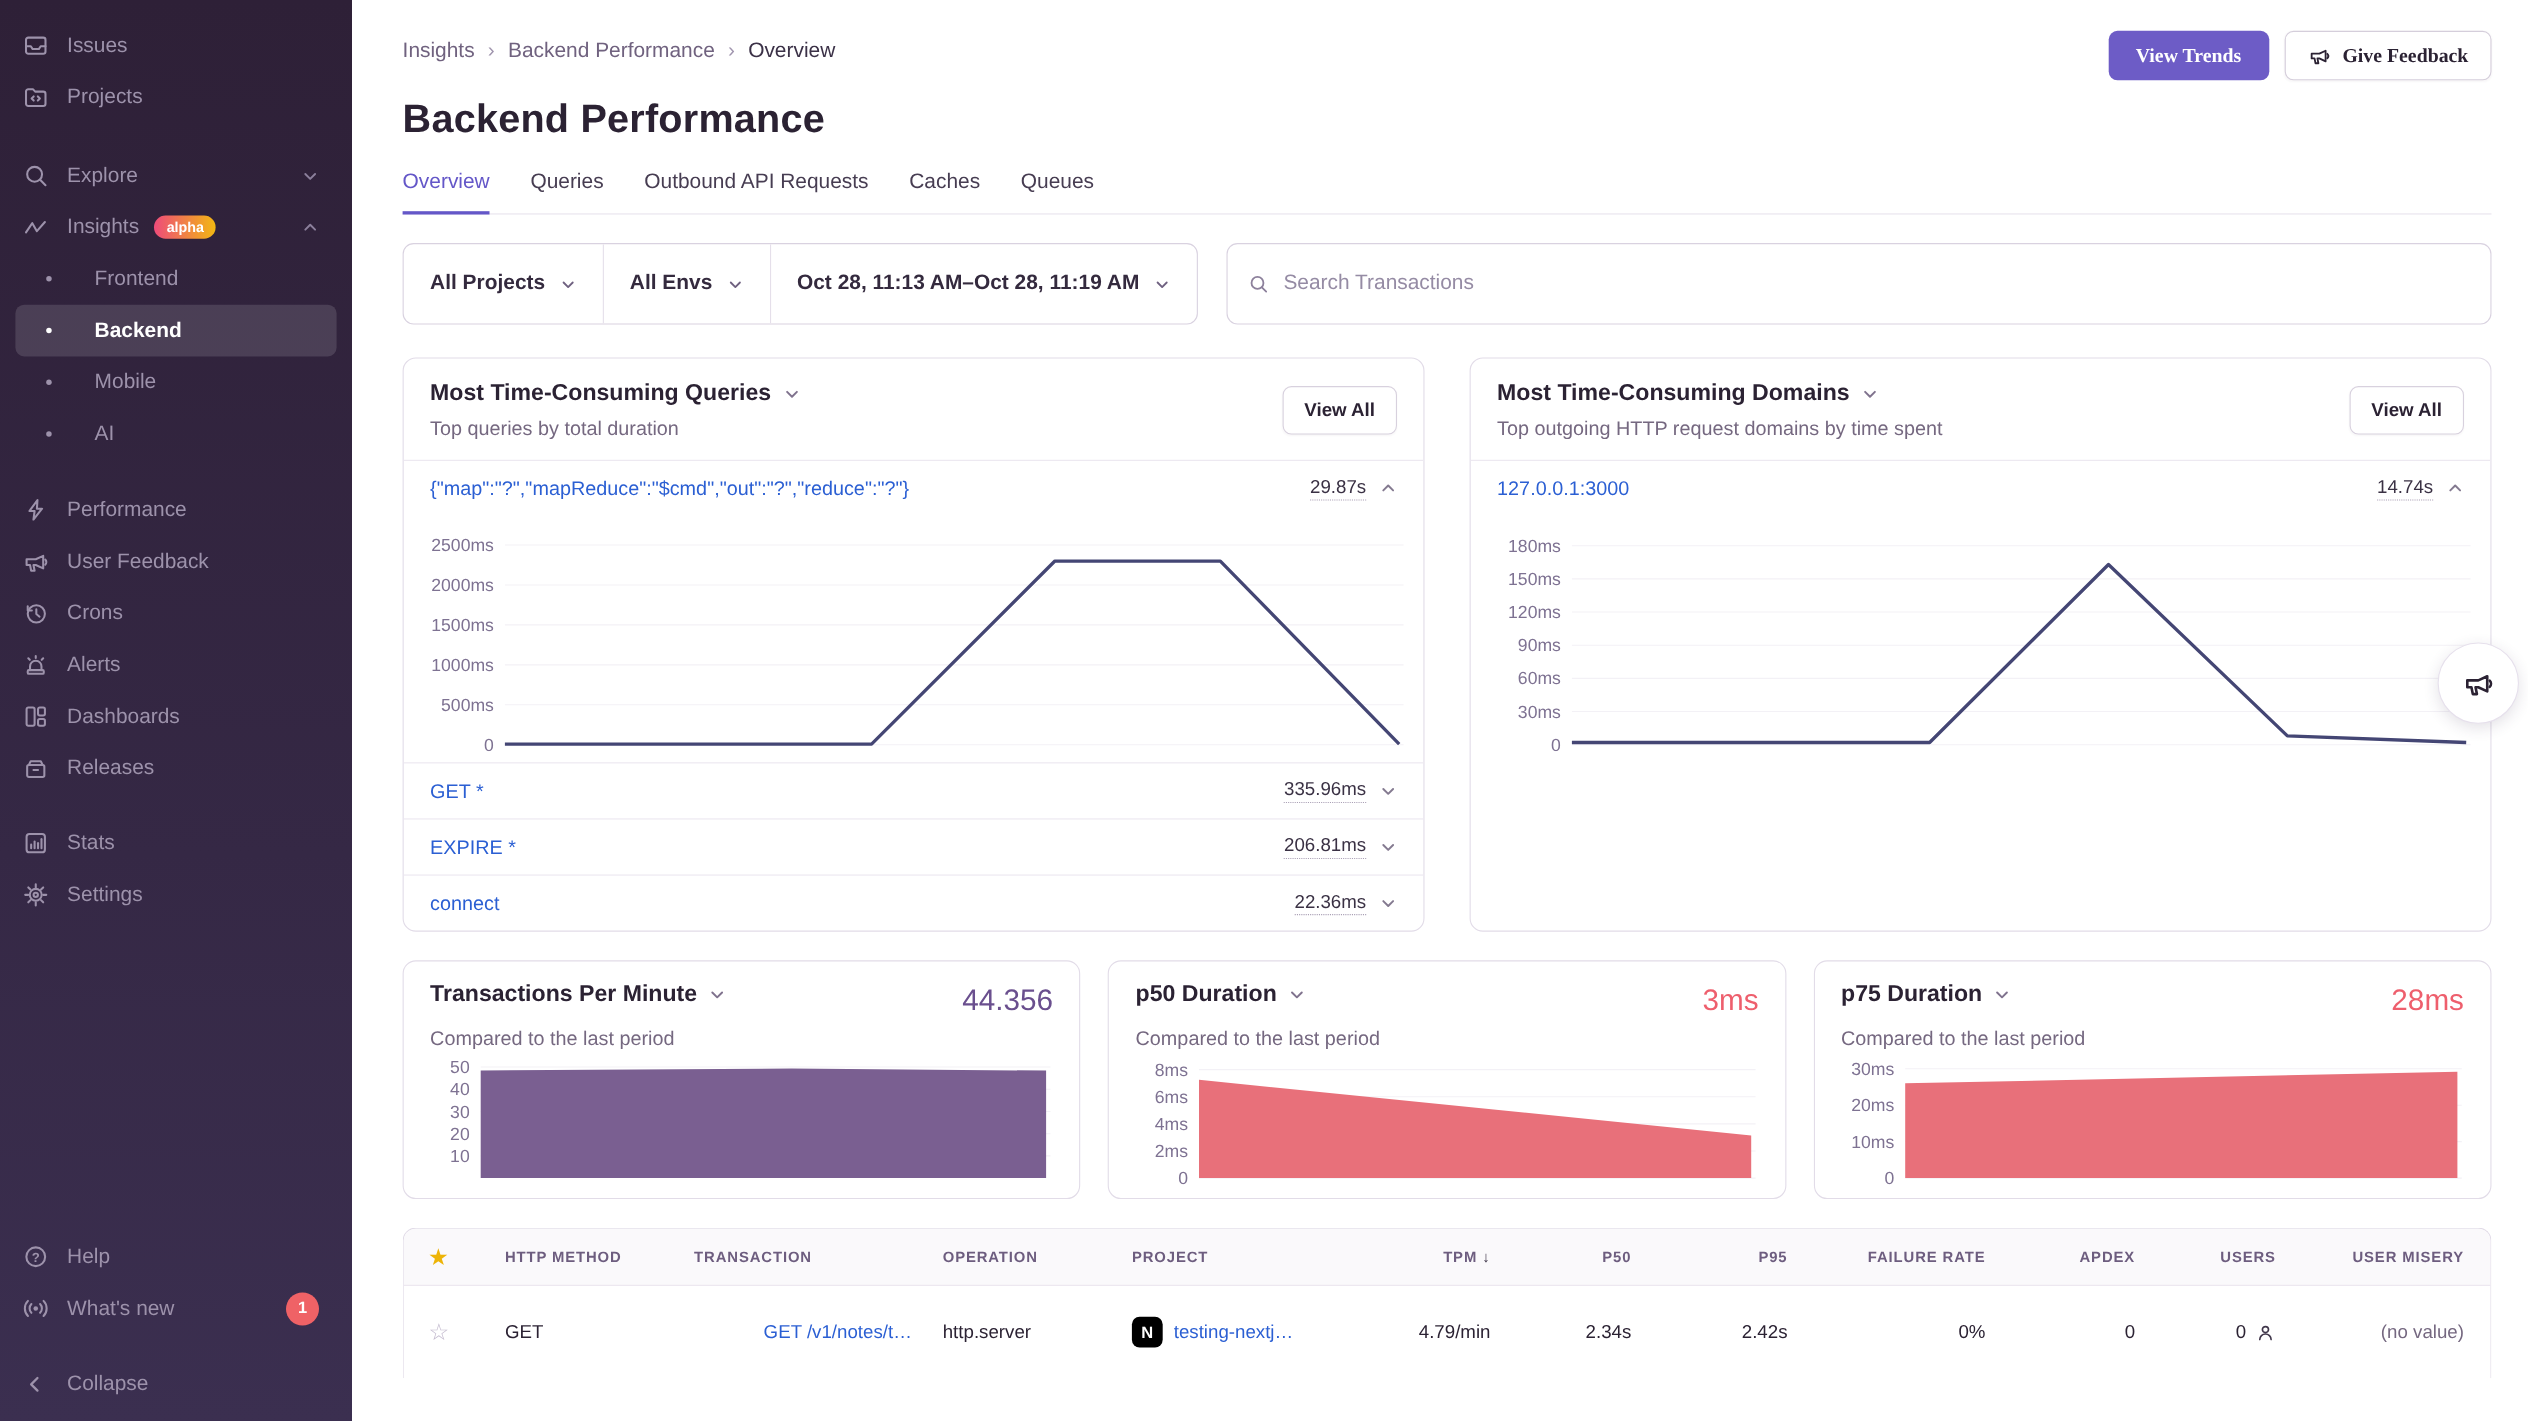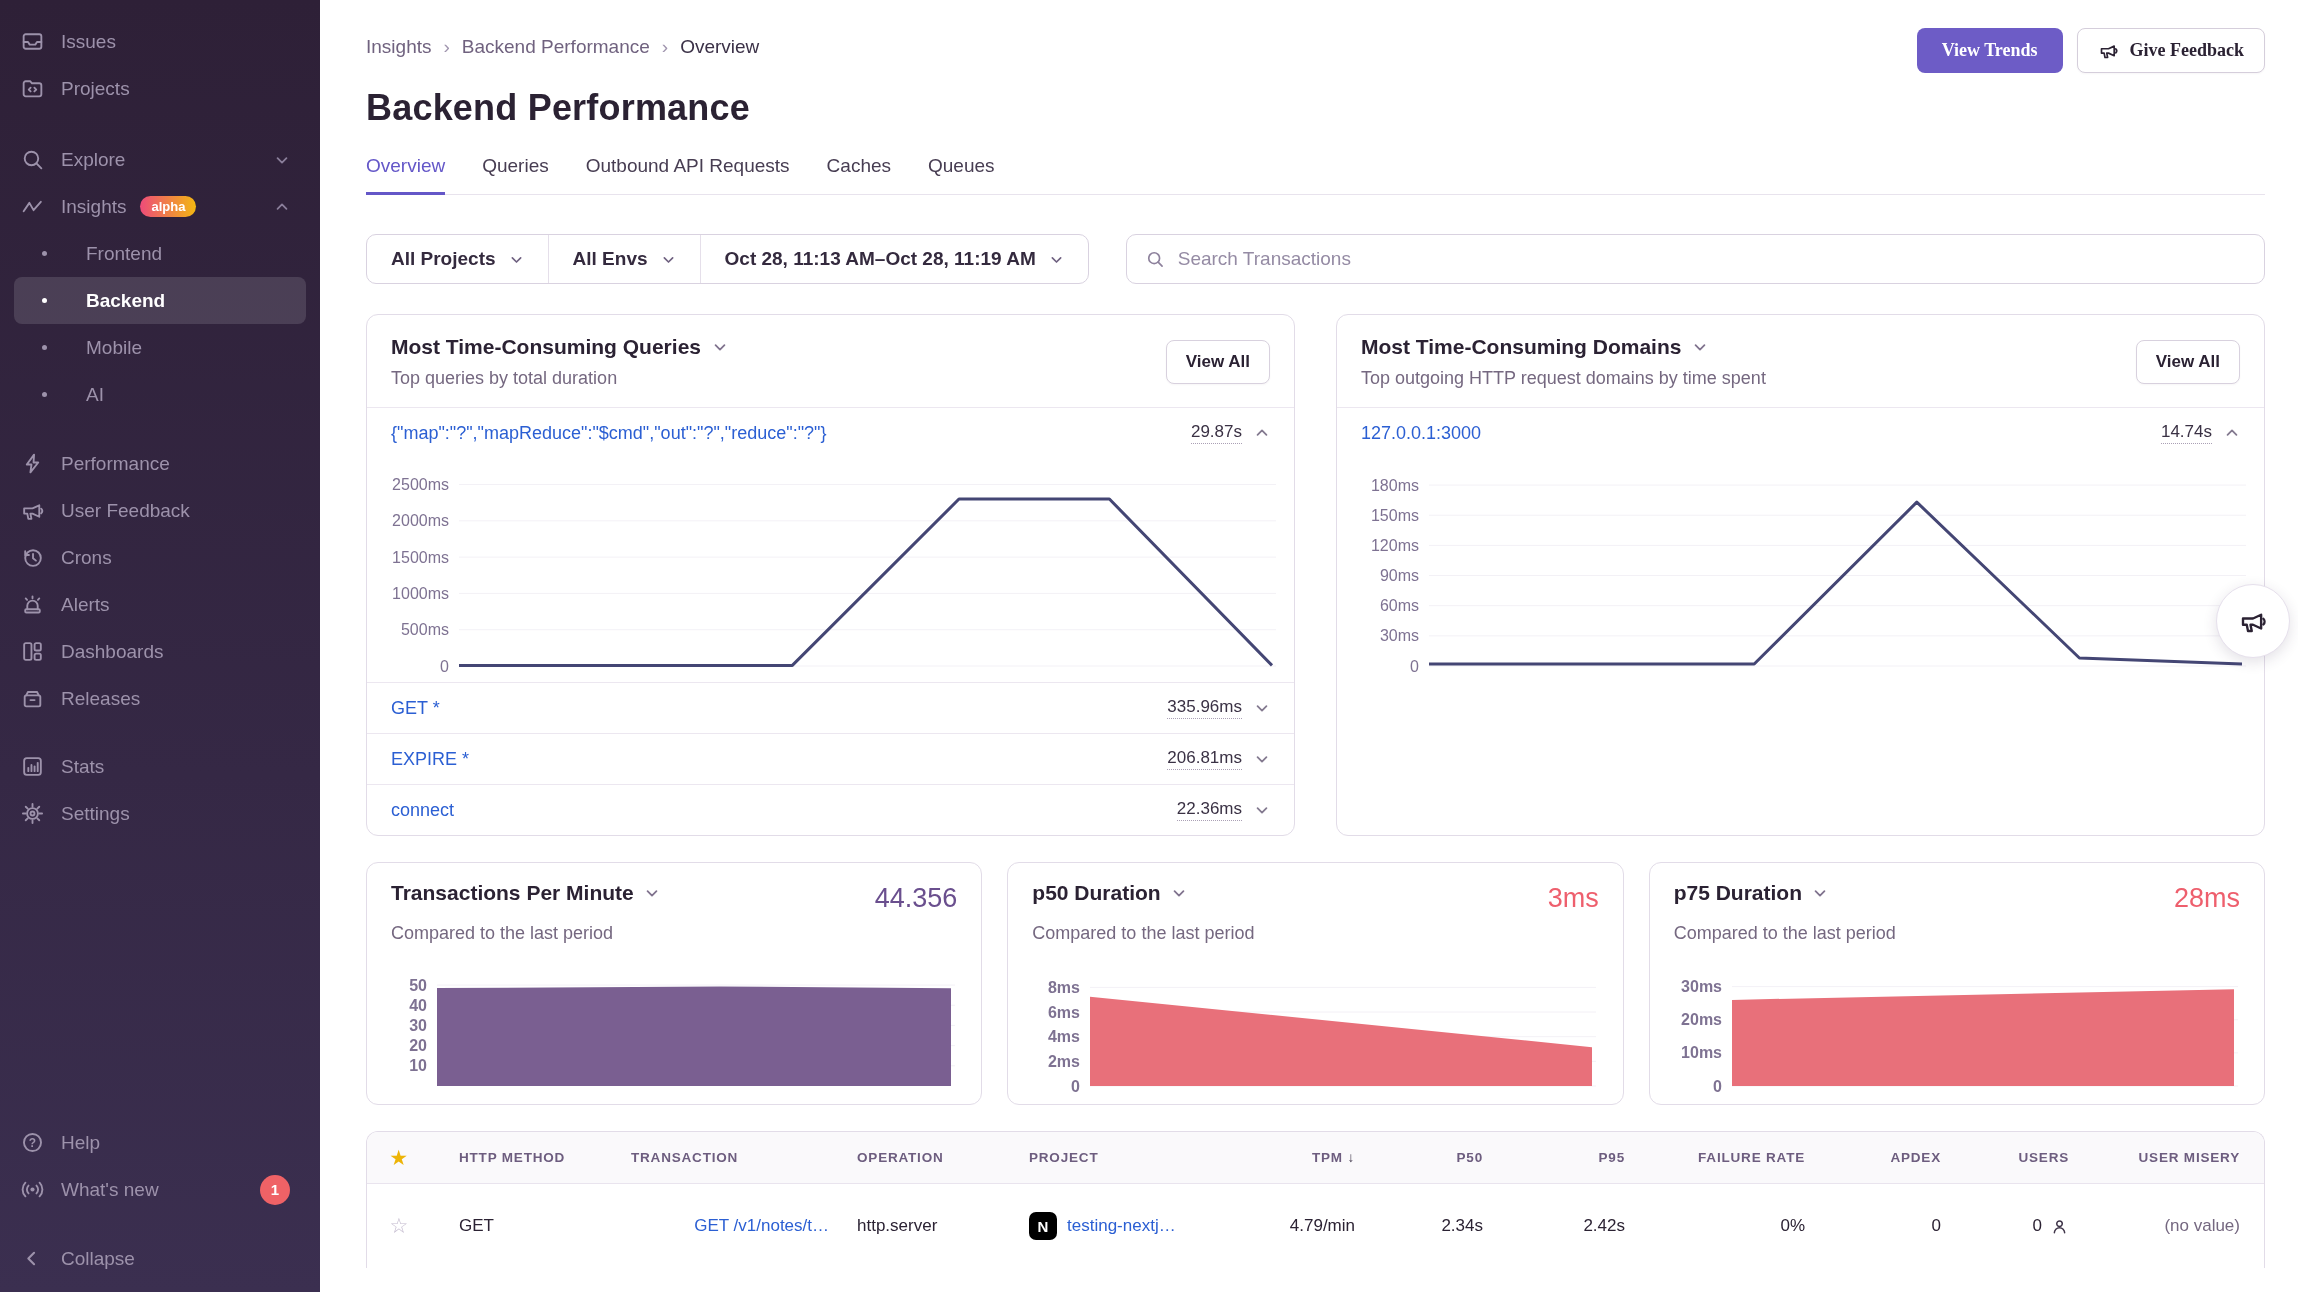--- a/index.html
+++ b/index.html
@@ -34,21 +34,21 @@
   .actions { margin-left:auto; display:flex; gap:14px; }
   .btn { height:45px; border-radius:8px; font-size:18px; font-weight:700; display:flex; align-items:center; cursor:pointer; border:none; font-family:Liberation Serif, serif; }
   .btn-primary { background:#6d5cc6; color:#fff; padding:0 25px; }
   .btn-default { background:#fff; color:#2b2233; border:1px solid #d5cedb; padding:0 20px; gap:11px; box-shadow:0 1px 2px rgba(43,34,51,.04); }
   .page-title { font-size:36px; font-weight:700; color:#2b2233; margin-top:14px; letter-spacing:.2px; }
 
   .tabs { margin-top:26px; display:flex; gap:37px; border-bottom:1px solid #e8e3ed; }
   .tab { font-size:19px; color:#473d52; padding-bottom:15px; cursor:pointer; border-bottom:3px solid transparent; margin-bottom:-1px; }
   .tab.active { color:#6457c8; border-bottom-color:#6457c8; }
 
-  .filter-row { margin-top:39px; display:flex; gap:37px; height:50px; }
+  .filter-row { margin-top:26px; display:flex; gap:26px; height:74px; }
   .seg { display:flex; border:1px solid #d9d2e0; border-radius:10px; background:#fff; overflow:hidden; }
   .seg-item { display:flex; align-items:center; gap:13px; padding:0 24px; font-size:19px; font-weight:700; color:#342a3e; cursor:pointer; border-left:1px solid #e5dfea; white-space:nowrap; }
   .seg-item:first-child { border-left:none; }
   .seg-item .chev { color:#6f6180; }
   .search { flex:1; border:1px solid #d9d2e0; border-radius:10px; display:flex; align-items:center; padding:0 18px; gap:13px; background:#fff; color:#8d819c; }
   .search input { border:none; outline:none; flex:1; font-size:19px; font-family:inherit; color:#3b3147; background:transparent; }
   .search input::placeholder { color:#958ba4; }
 
   .panels { margin-top:30px; display:grid; grid-template-columns:1fr 1fr; gap:41px; }
   .panel { border:1px solid #e2dce8; border-radius:12px; background:#fff; display:flex; flex-direction:column; overflow:hidden; }
@@ -66,21 +66,21 @@
 
   .cards { margin-top:26px; display:grid; grid-template-columns:1fr 1fr 1fr; gap:25px; }
   .card { border:1px solid #e2dce8; border-radius:12px; background:#fff; padding:18px 24px 12px 24px; }
   .card-top { display:flex; align-items:flex-start; }
   .card-title { font-size:21px; font-weight:700; color:#2b2233; display:flex; align-items:center; gap:10px; }
   .card-title .chev { color:#80738e; }
   .card-value { margin-left:auto; font-size:27px; font-weight:500; margin-top:2px; }
   .val-purple { color:#6a4f8e; }
   .val-red { color:#ee5f6d; }
   .card-sub { margin-top:9px; font-size:18px; color:#756880; }
-  .chart-small { height:120px; margin-top:28px;font-weight:bold; }
+  .chart-small { height:120px; margin-top:2px; }
 
   .table { margin-top:26px; border:1px solid #e2dce8; border-bottom:none; border-radius:12px 12px 0 0; overflow:hidden; }
   .tgrid { display:grid; grid-template-columns:64px 172px 226px 172px 248px 130px 128px 142px 180px 136px 128px 1fr; align-items:center; }
   .thead { background:#faf9fb; height:52px; border-bottom:1px solid #e9e4ee; font-size:13.5px; font-weight:700; letter-spacing:.06em; color:#6d5d7f; }
   .trow-data { height:84px; background:#fff; font-size:17px; }
   .cell-l { padding-left:28px; }
   .cell-r { text-align:right; padding-right:24px; }
   .star-hd { text-align:center; color:#edb407; font-size:21px; font-family:"DejaVu Sans",sans-serif; }
   .star-row { text-align:center; color:#c4bbcf; font-size:21px; font-family:"DejaVu Sans",sans-serif; cursor:pointer; }
   .cell-link { color:#2b5fd3; cursor:pointer;text-align:right; }

